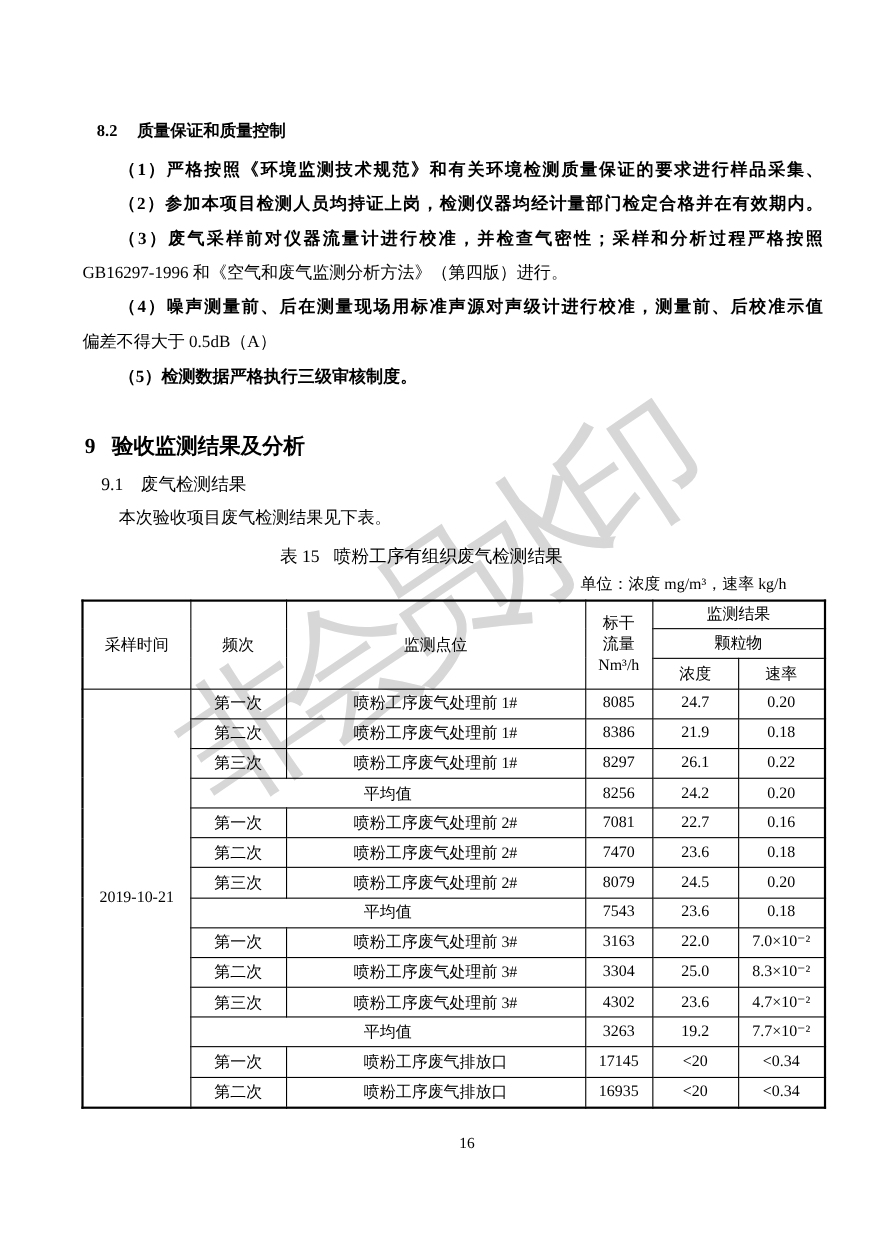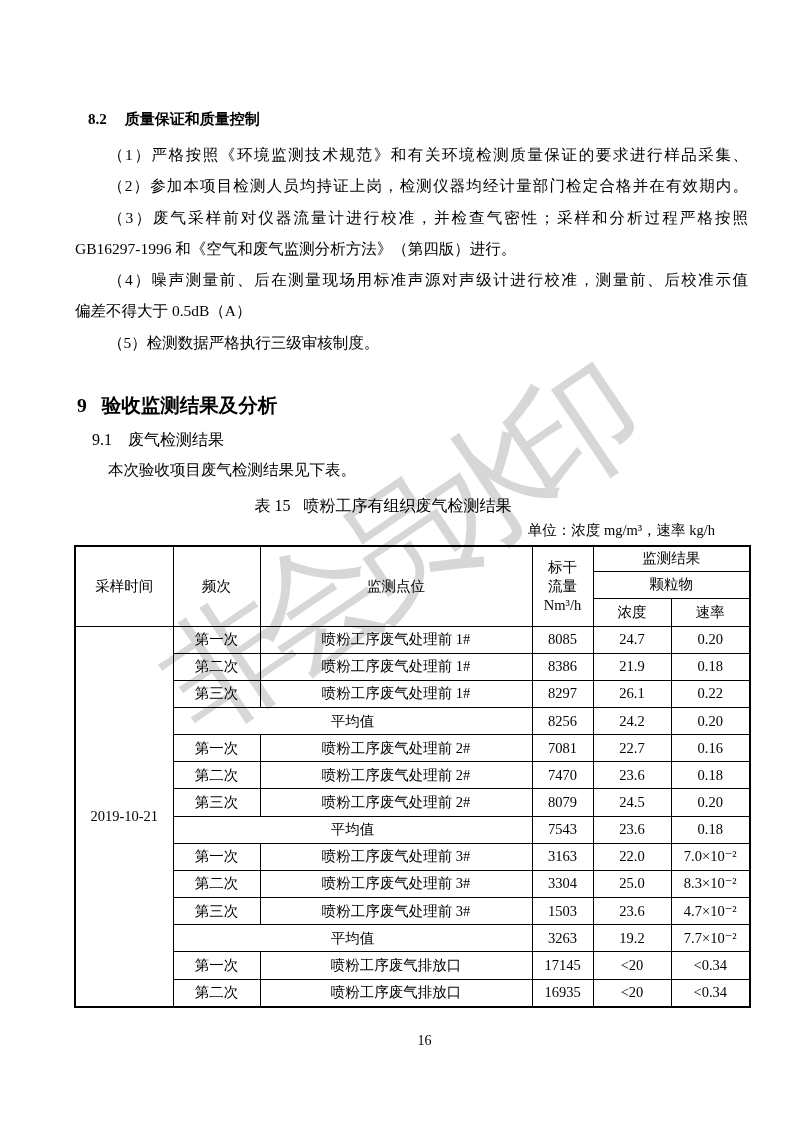--- a/index.html
+++ b/index.html
@@ -19,21 +19,21 @@
   
   .h82{left:88px;top:110px;font-size:15px;font-weight:bold;white-space:nowrap;}
   .h82 .sec-num{margin-right:18px;}
   .h9{left:77px;top:392px;font-size:19.5px;font-weight:bold;white-space:nowrap;}
   .h9 .sec-num{margin-right:15px;}
   .h91{left:92px;top:430px;font-size:16px;font-weight:normal;white-space:nowrap;}
   .h91 .sec-num{margin-right:16px;}
   
   .paras{left:75px;top:139px;width:673px;font-size:15.5px;line-height:31.3px;}
   .ln{white-space:normal;}
-  .ind{text-indent:33px;}
+  .ind{text-indent:33px;font-weight:bold;}
   .jst{text-align:justify;text-align-last:justify;}
   .intro{left:75px;top:460px;width:673px;font-size:15.5px;text-indent:33px;}
   
   .caption{left:73px;top:496px;width:620px;text-align:center;font-size:16px;white-space:nowrap;}
   .caption .cap-label{margin-right:13px;}
   .units{left:73px;top:521px;width:642px;text-align:right;font-size:14.5px;white-space:nowrap;}
   
   table.t15{
     position:absolute;left:74px;top:545px;z-index:1;
     width:675px;height:463px;border-collapse:collapse;table-layout:fixed;
@@ -180,21 +180,21 @@
         <tr>
           <td>第二次</td>
           <td>喷粉工序废气处理前 3#</td>
           <td>3304</td>
           <td>25.0</td>
           <td>8.3×10⁻²</td>
         </tr>
         <tr>
           <td>第三次</td>
           <td>喷粉工序废气处理前 3#</td>
-          <td>1503</td>
+          <td>4302</td>
           <td>23.6</td>
           <td>4.7×10⁻²</td>
         </tr>
         <tr>
           <td colspan="2">平均值</td>
           <td>3263</td>
           <td>19.2</td>
           <td>7.7×10⁻²</td>
         </tr>
         <tr>

